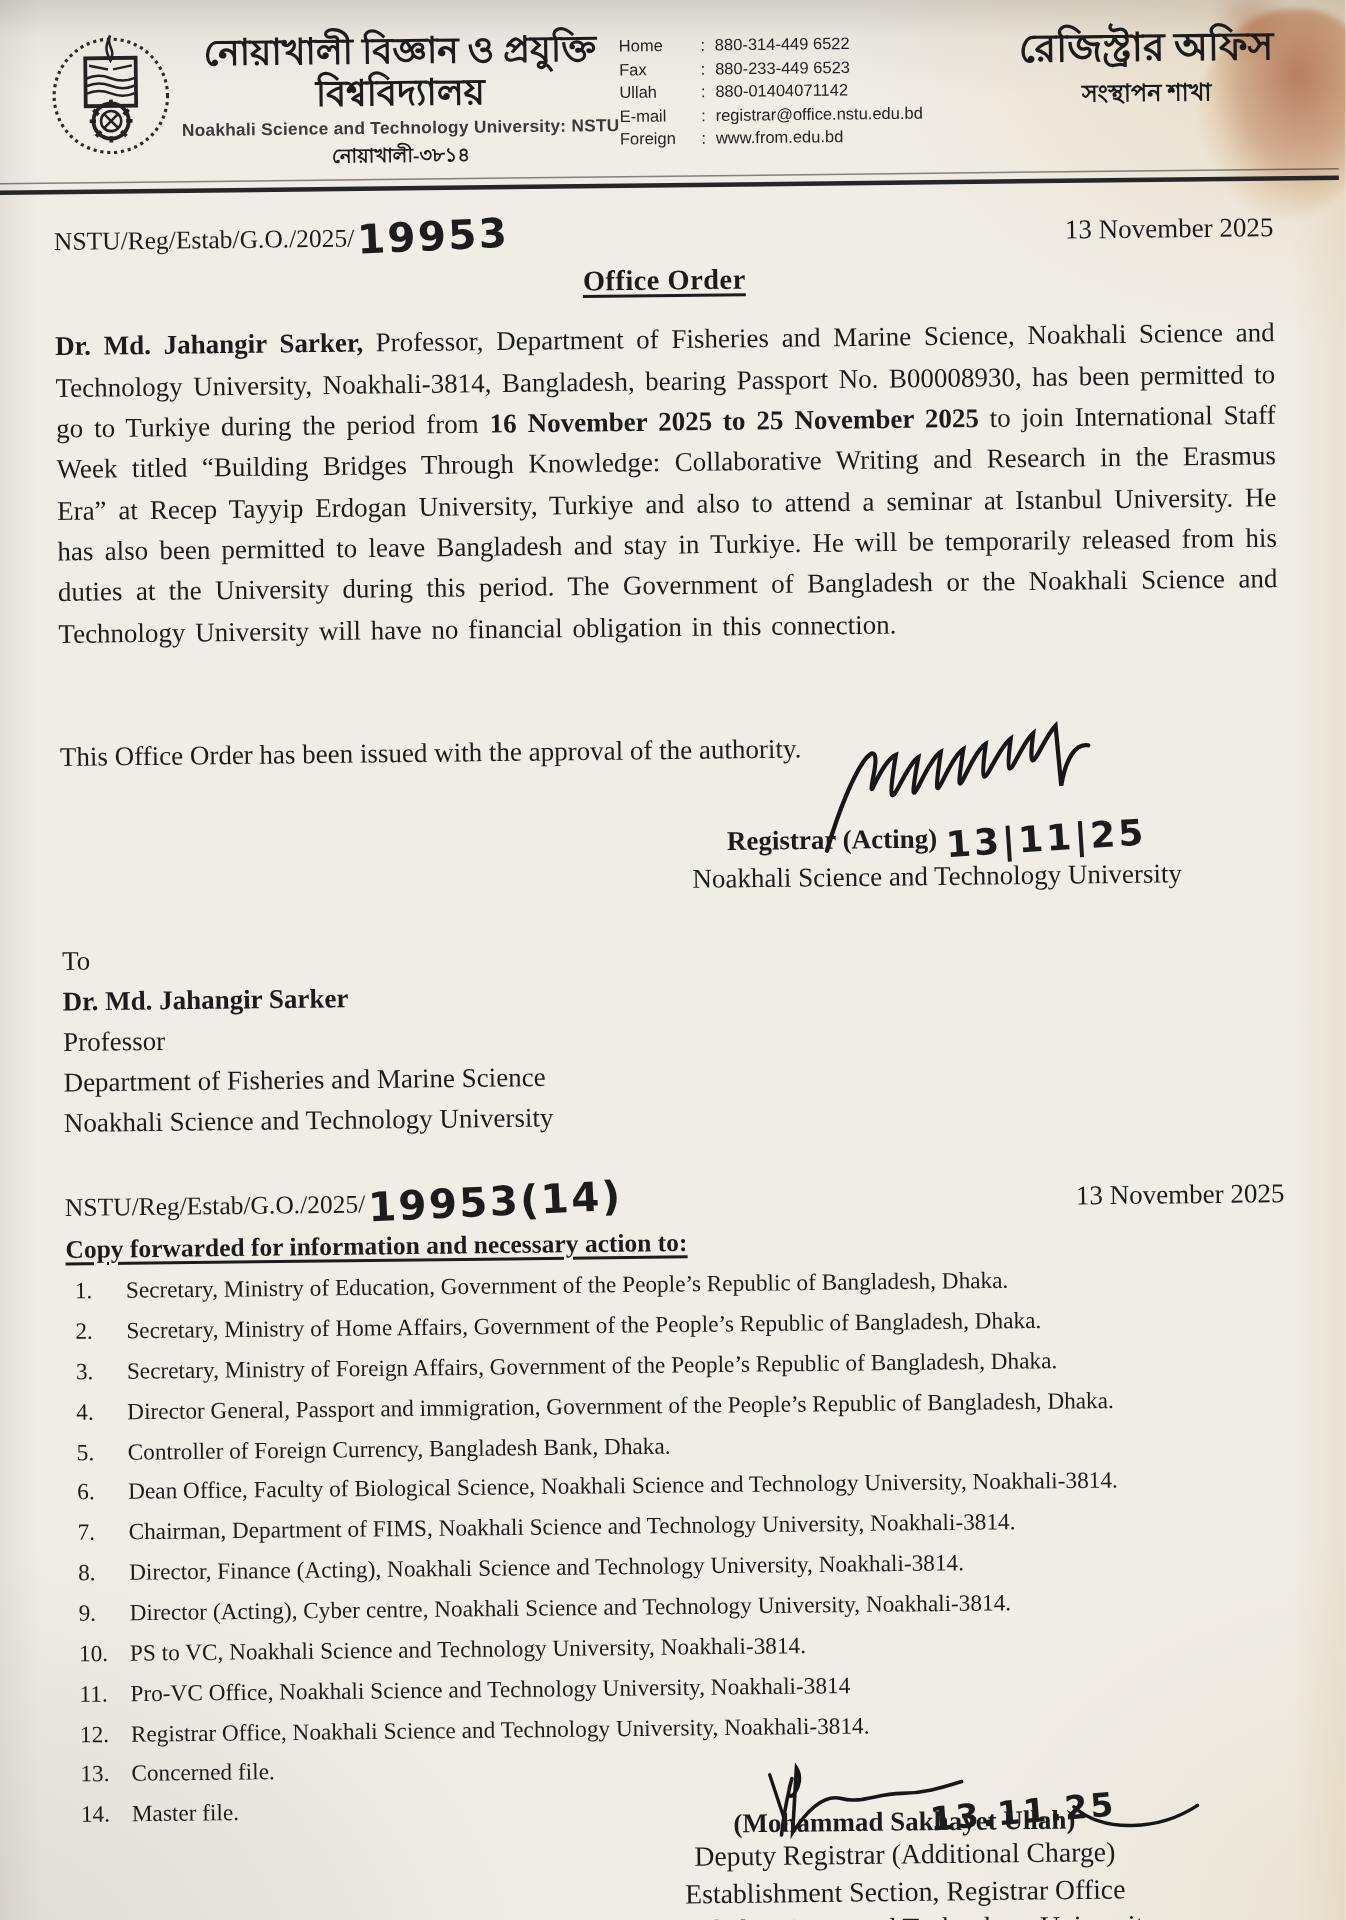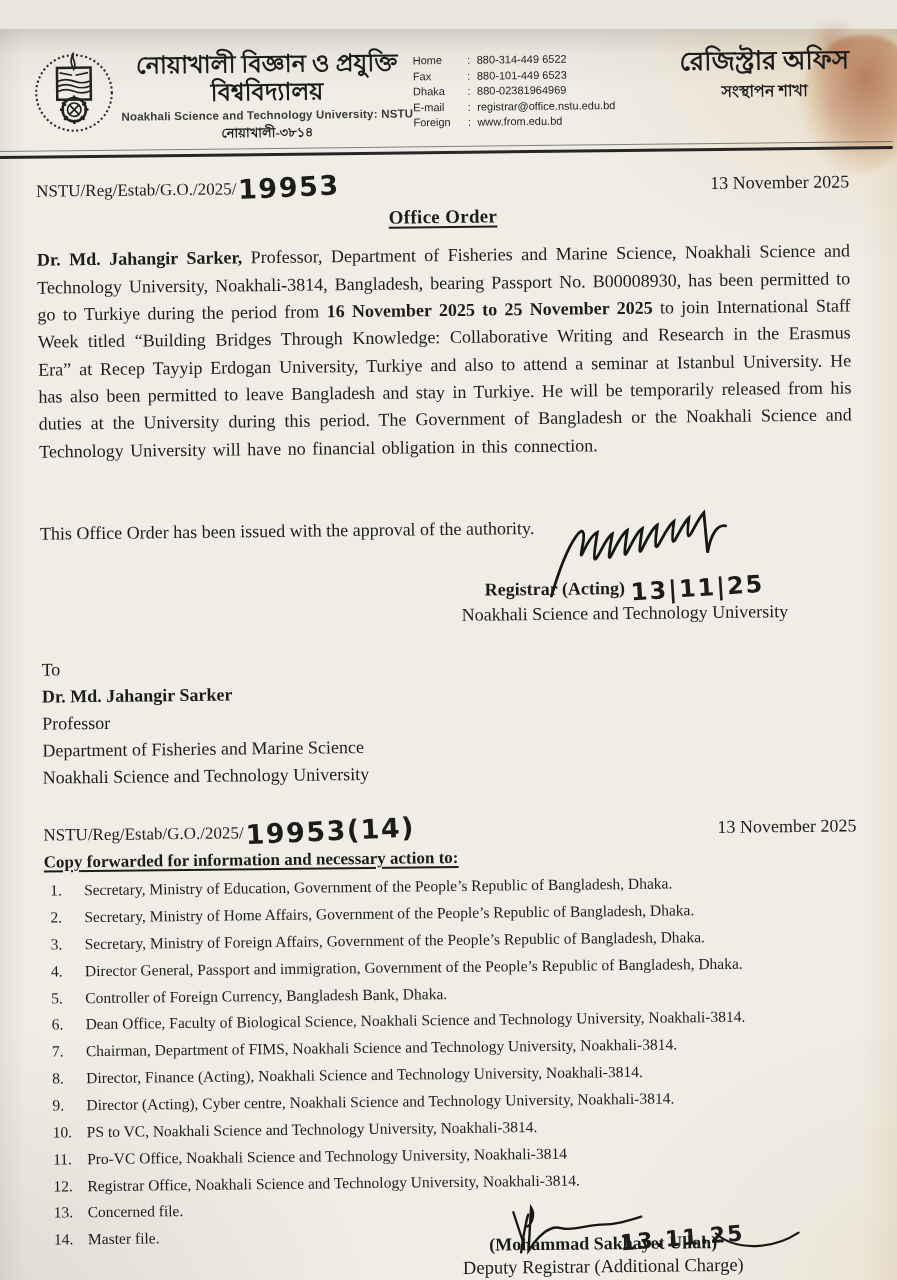--- a/index.html
+++ b/index.html
@@ -12,21 +12,20 @@
   }
   .page{
     position:absolute;inset:0;
     background:
       radial-gradient(ellipse 420px 300px at 96% 2%, rgba(214,170,96,.22), transparent 70%),
       radial-gradient(ellipse 500px 380px at 105% 100%, rgba(205,175,100,.14), transparent 70%),
       radial-gradient(ellipse 600px 420px at -5% 103%, rgba(120,112,100,.16), transparent 70%),
       linear-gradient(180deg, rgba(100,95,85,.22) 0%, rgba(100,95,85,.05) 2%, transparent 5%),
       linear-gradient(90deg, rgba(120,112,100,.10) 0%, transparent 3%, transparent 96%, rgba(190,150,80,.14) 100%),
       #f0ede7;
-    margin-top: 29px;
   }
   .stain1{position:absolute;top:6px;right:-22px;width:120px;height:140px;border-radius:55% 45% 60% 40%;
     background:radial-gradient(ellipse at 55% 32%, rgba(148,58,22,.58) 0%, rgba(168,88,38,.38) 42%, rgba(195,140,70,.18) 62%, transparent 76%);
     filter:blur(2px);}
   .stain2{position:absolute;top:-8px;right:34px;width:58px;height:46px;border-radius:50%;
     background:radial-gradient(circle, rgba(150,62,24,.30), transparent 70%);filter:blur(3px);}
   .content{
     position:absolute;inset:0;
     transform:rotate(-0.65deg);
     transform-origin:50% 40%;
@@ -120,27 +119,27 @@
 
           <div class="contact-row">
             <span class="c-label">Home</span>
             <span class="c-colon"></span>
             <span class="c-value">880-314-449 6522</span>
           </div>
 
           <div class="contact-row">
             <span class="c-label">Fax</span>
             <span class="c-colon"></span>
-            <span class="c-value">880-101-449 6523</span>
-          </div>
-
-          <div class="contact-row">
-            <span class="c-label">Dhaka</span>
-            <span class="c-colon"></span>
-            <span class="c-value">880-02381964969</span>
+            <span class="c-value">880-233-449 6523</span>
+          </div>
+
+          <div class="contact-row">
+            <span class="c-label">Ullah</span>
+            <span class="c-colon"></span>
+            <span class="c-value">880-01404071142</span>
           </div>
 
           <div class="contact-row">
             <span class="c-label">E-mail</span>
             <span class="c-colon"></span>
             <span class="c-value">registrar@office.nstu.edu.bd</span>
           </div>
 
           <div class="contact-row">
             <span class="c-label">Foreign</span>

